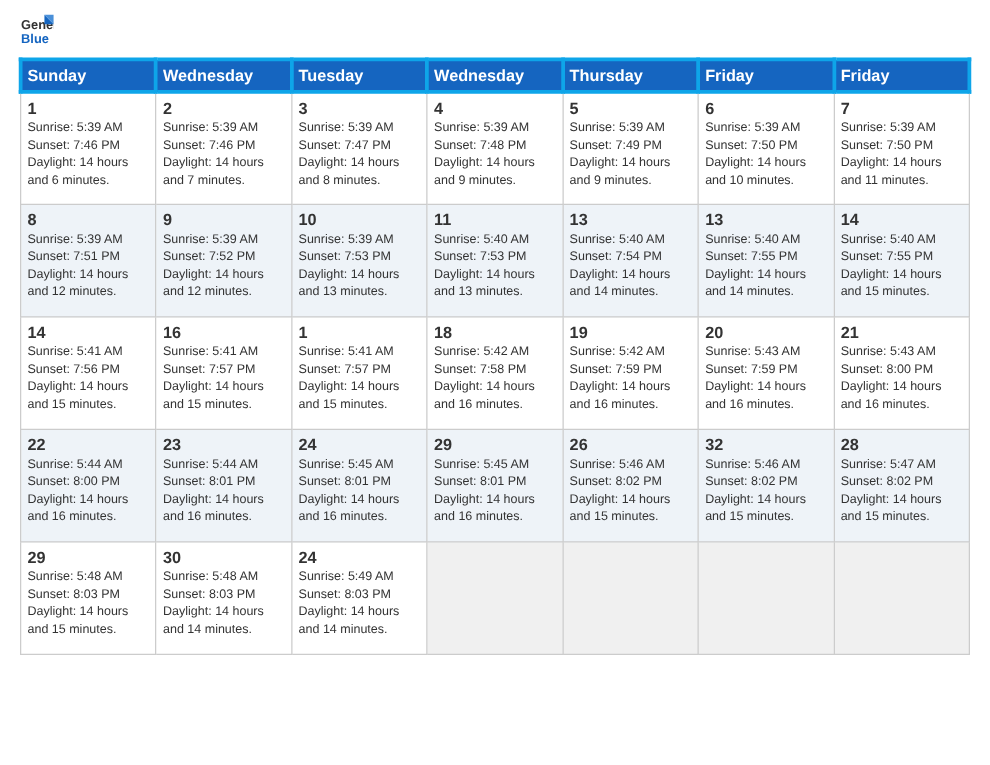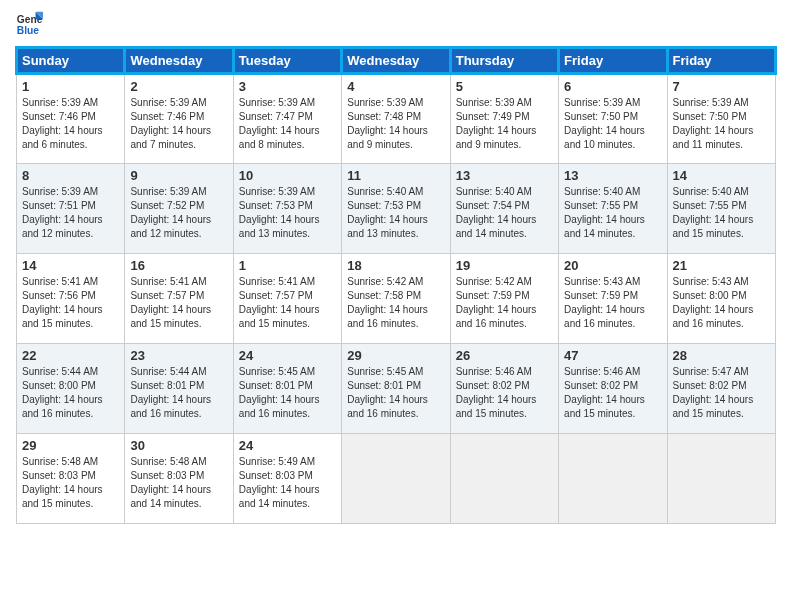--- a/index.html
+++ b/index.html
@@ -216,21 +216,21 @@
         </td>
         <td>
           <span class="day-num">29</span>
           <div class="day-info">Sunrise: 5:45 AM<br>Sunset: 8:01 PM<br>Daylight: 14 hours<br>and 16 minutes.</div>
         </td>
         <td>
           <span class="day-num">26</span>
           <div class="day-info">Sunrise: 5:46 AM<br>Sunset: 8:02 PM<br>Daylight: 14 hours<br>and 15 minutes.</div>
         </td>
         <td>
-          <span class="day-num">47</span>
+          <span class="day-num">32</span>
           <div class="day-info">Sunrise: 5:46 AM<br>Sunset: 8:02 PM<br>Daylight: 14 hours<br>and 15 minutes.</div>
         </td>
         <td>
           <span class="day-num">28</span>
           <div class="day-info">Sunrise: 5:47 AM<br>Sunset: 8:02 PM<br>Daylight: 14 hours<br>and 15 minutes.</div>
         </td>
       </tr>
       <tr>
         <td>
           <span class="day-num">29</span>

